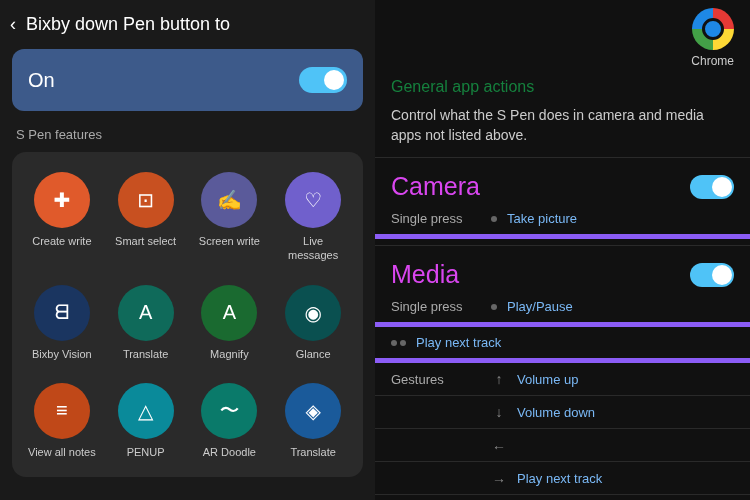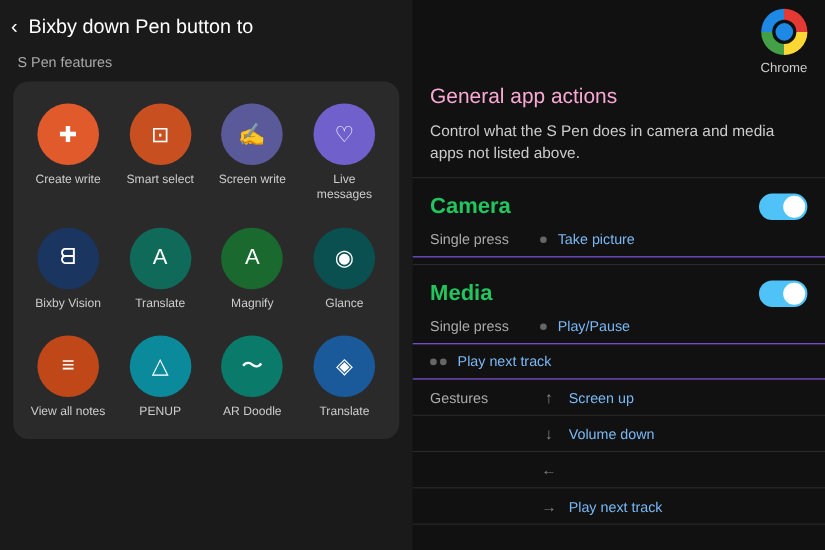--- a/index.html
+++ b/index.html
@@ -161,22 +161,22 @@
       border-radius: 50%;
       border: 3px solid #111;
     }
 
     .chrome-label {
       color: #cccccc;
       font-size: 12px;
     }
 
     .general-section-label {
-      color: #f9a8d4;
-      font-size: 19px;
+      color: #15803d;
+      font-size: 16px;
       padding: 10px 16px 6px 16px;
     }
 
     .general-description {
       color: #cccccc;
       font-size: 14px;
       padding: 4px 16px 10px 16px;
       line-height: 1.4;
     }
 
@@ -185,30 +185,30 @@
     }
 
     .action-header {
       display: flex;
       align-items: center;
       justify-content: space-between;
       padding: 8px 16px 2px 16px;
     }
 
     .action-group-label {
-      color: #22c55e;
-      font-size: 20px;
-      font-weight: 700;
+      color: #d946ef;
+      font-size: 25px;
+      font-weight: 400;
     }
 
     .action-row {
       display: flex;
       align-items: center;
       padding: 8px 16px;
-      border-bottom: 1px solid #8b5cf6;
+      border-bottom: 5px solid #8b5cf6;
     }
 
     .action-row-label {
       color: #aaaaaa;
       font-size: 13px;
       width: 100px;
       flex-shrink: 0;
     }
 
     .action-dots {
@@ -285,20 +285,24 @@
   </style>
 </head>
 <body>
 
 <div class="left-panel">
   <div class="header-bar">
     <span class="back-arrow">‹</span>
     <span class="header-title">Bixby down Pen button to</span>
   </div>
 
+  <div class="toggle-row">
+    <span class="toggle-label">On</span>
+    <div class="toggle-switch"></div>
+  </div>
 
   <div class="section-label">S Pen features</div>
 
   <div class="features-grid-container">
     <div class="features-grid" id="features-grid">
     <div class="feature-item">
       <div class="feature-icon" style="background:#e05a2b;">
         <span style="color:white;font-size:20px;">✚</span>
       </div>
       <span class="feature-label">Create write</span>
@@ -416,21 +420,21 @@
       <div class="action-dots">
         <div class="dot"></div>
         <div class="dot"></div>
       </div>
       <span class="action-value">Play next track</span>
     </div>
 
     <div class="gesture-row">
       <span class="gesture-row-label">Gestures</span>
       <span class="gesture-arrow">↑</span>
-      <span class="gesture-value">Screen up</span>
+      <span class="gesture-value">Volume up</span>
     </div>
     <div class="gesture-row">
       <span class="gesture-row-label"></span>
       <span class="gesture-arrow">↓</span>
       <span class="gesture-value">Volume down</span>
     </div>
     <div class="gesture-row">
       <span class="gesture-row-label"></span>
       <span class="gesture-arrow">←</span>
     </div>

